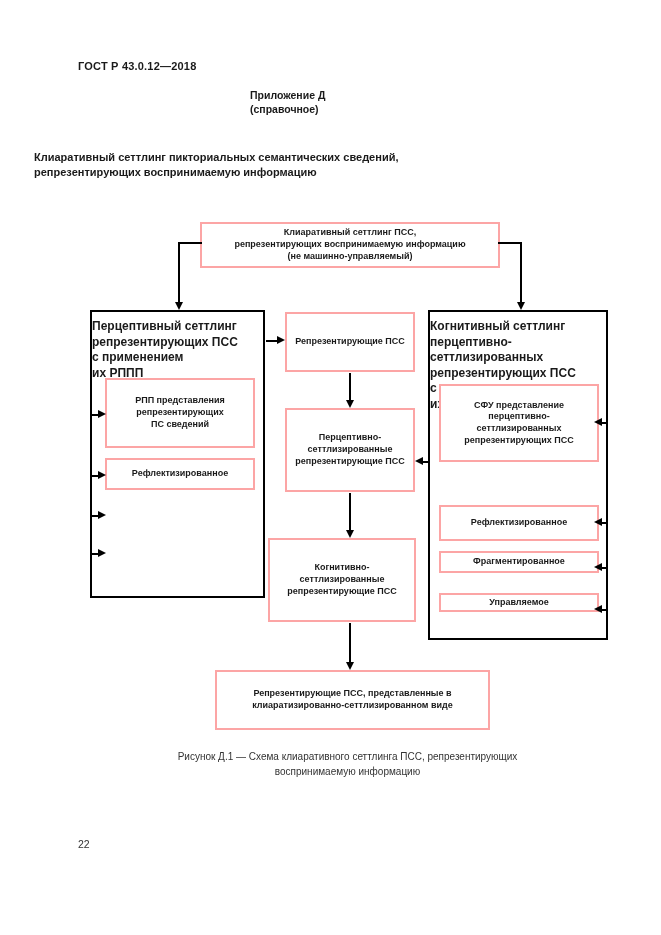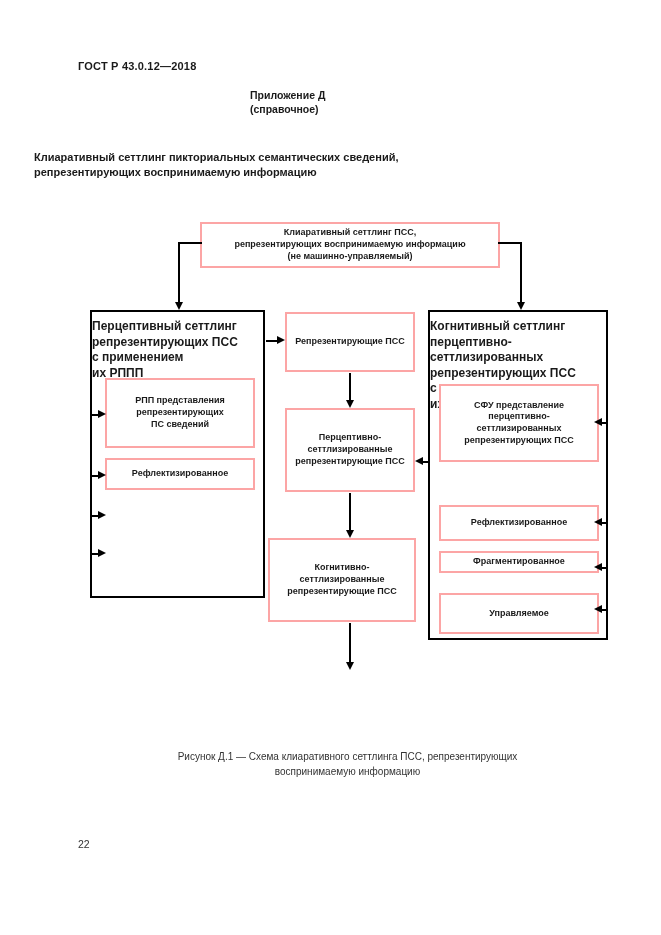--- a/index.html
+++ b/index.html
@@ -78,21 +78,21 @@
 перцептивно-сеттлизированных
 репрезентирующих ПСС
 с применением
 их СФУП</div>
     <div class="box" style="left:9px;top:72px;width:160px;height:78px;">СФУ представление
 перцептивно-
 сеттлизированных
 репрезентирующих ПСС</div>
     <div class="box" style="left:9px;top:193px;width:160px;height:36px;">Рефлектизированное</div>
     <div class="box" style="left:9px;top:239px;width:160px;height:22px;">Фрагментированное</div>
-    <div class="box" style="left:9px;top:281px;width:160px;height:41px;">Управляемое</div>
+    <div class="box" style="left:9px;top:281px;width:160px;height:19px;">Управляемое</div>
     <div class="hline" style="left:169px;top:110px;width:9px;"></div>
     <div class="arr arr-left" style="left:164px;top:106px;"></div>
     <div class="hline" style="left:169px;top:210px;width:9px;"></div>
     <div class="arr arr-left" style="left:164px;top:206px;"></div>
     <div class="hline" style="left:169px;top:255px;width:9px;"></div>
     <div class="arr arr-left" style="left:164px;top:251px;"></div>
     <div class="hline" style="left:169px;top:297px;width:9px;"></div>
     <div class="arr arr-left" style="left:164px;top:293px;"></div>
   </div>
 
@@ -110,17 +110,19 @@
   <div class="hline" style="left:421px;top:461px;width:8px;"></div>
   <div class="arr arr-left" style="left:415px;top:457px;"></div>
 
   <div class="vline" style="left:349px;top:373px;height:29px;"></div>
   <div class="arr arr-down" style="left:346px;top:400px;"></div>
   <div class="vline" style="left:349px;top:493px;height:39px;"></div>
   <div class="arr arr-down" style="left:346px;top:530px;"></div>
   <div class="vline" style="left:349px;top:623px;height:41px;"></div>
   <div class="arr arr-down" style="left:346px;top:662px;"></div>
 
+  <div class="box" style="left:215px;top:670px;width:275px;height:60px;">Репрезентирующие ПСС, представленные в
+клиаратизированно-сеттлизированном виде</div>
 
   <div class="caption">Рисунок Д.1 — Схема клиаративного сеттлинга ПСС, репрезентирующих
 воспринимаемую информацию</div>
   <div class="page-number">22</div>
 </div>
 
 </body></html>

